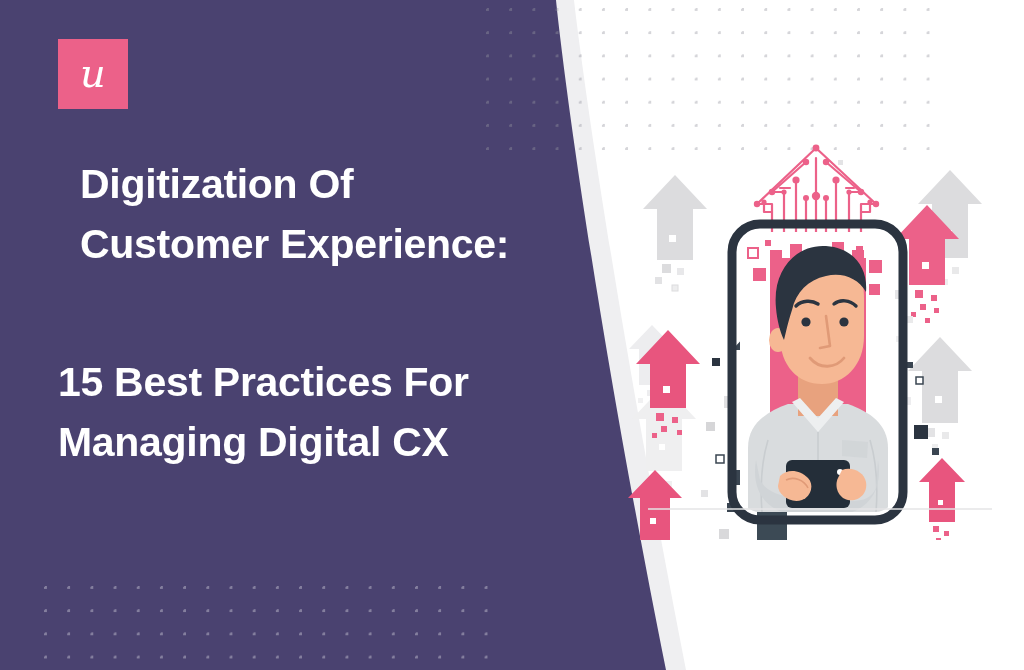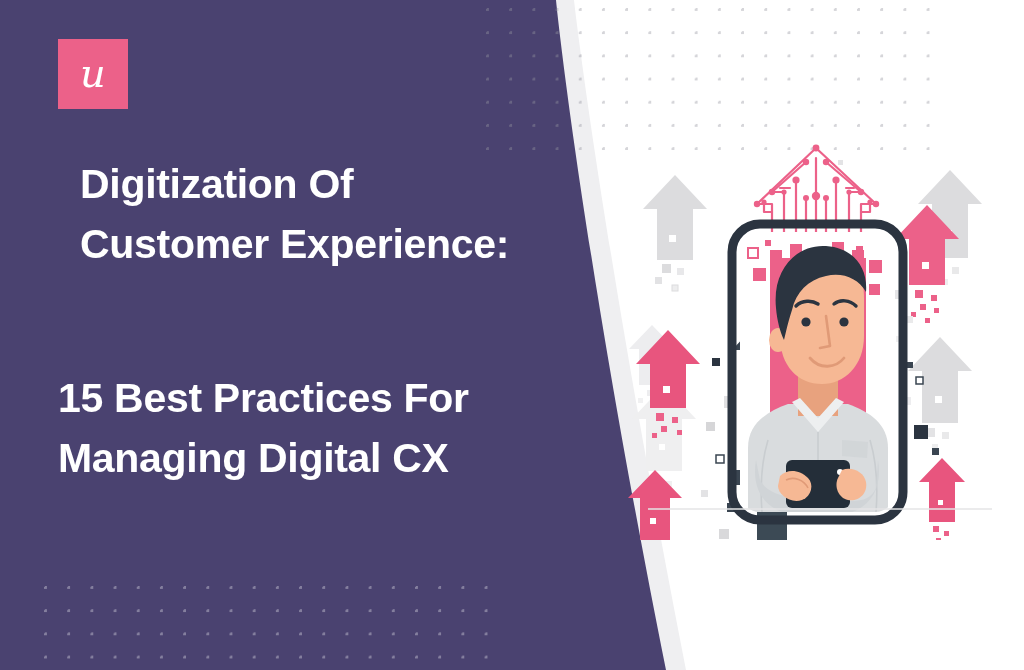--- a/index.html
+++ b/index.html
@@ -68,21 +68,20 @@
   .subhead-wrap {
     position:absolute; left:58px; top:352px;
     width:440px;
   }
   .subhead {
     color:#ffffff;
     font-size:41px;
     line-height:1.47;
     font-weight:700;
     letter-spacing:-0.3px;
-    margin-top:16px;
   }
 
   
   .illus { position:absolute; left:620px; top:140px; width:390px; height:400px; }
 </style>
 </head>
 <body>
 
 <div id="stage">
 

